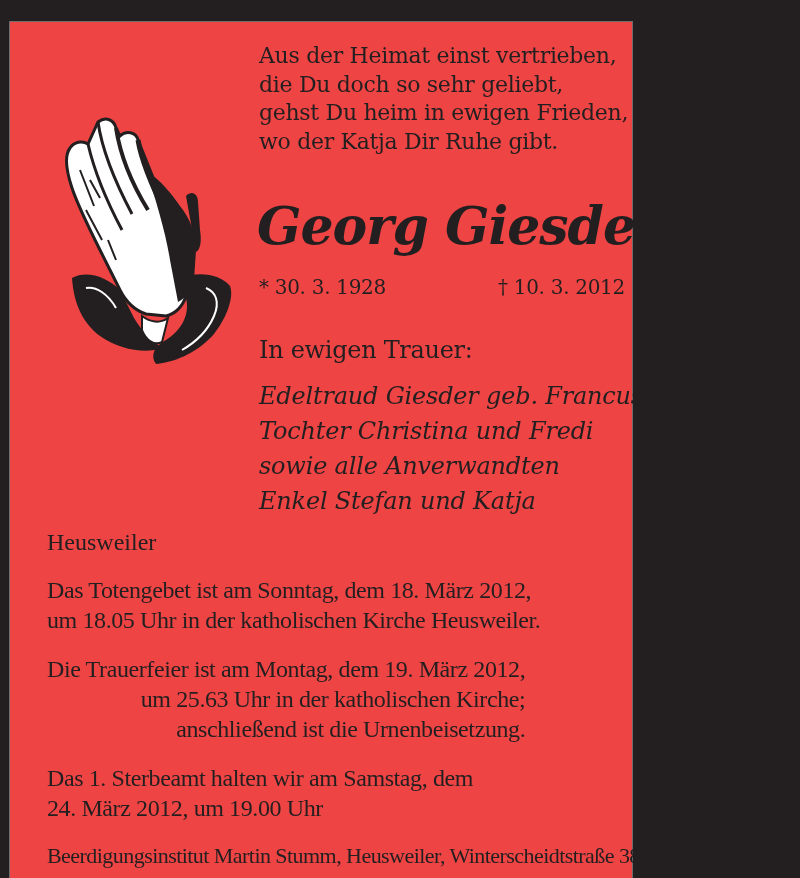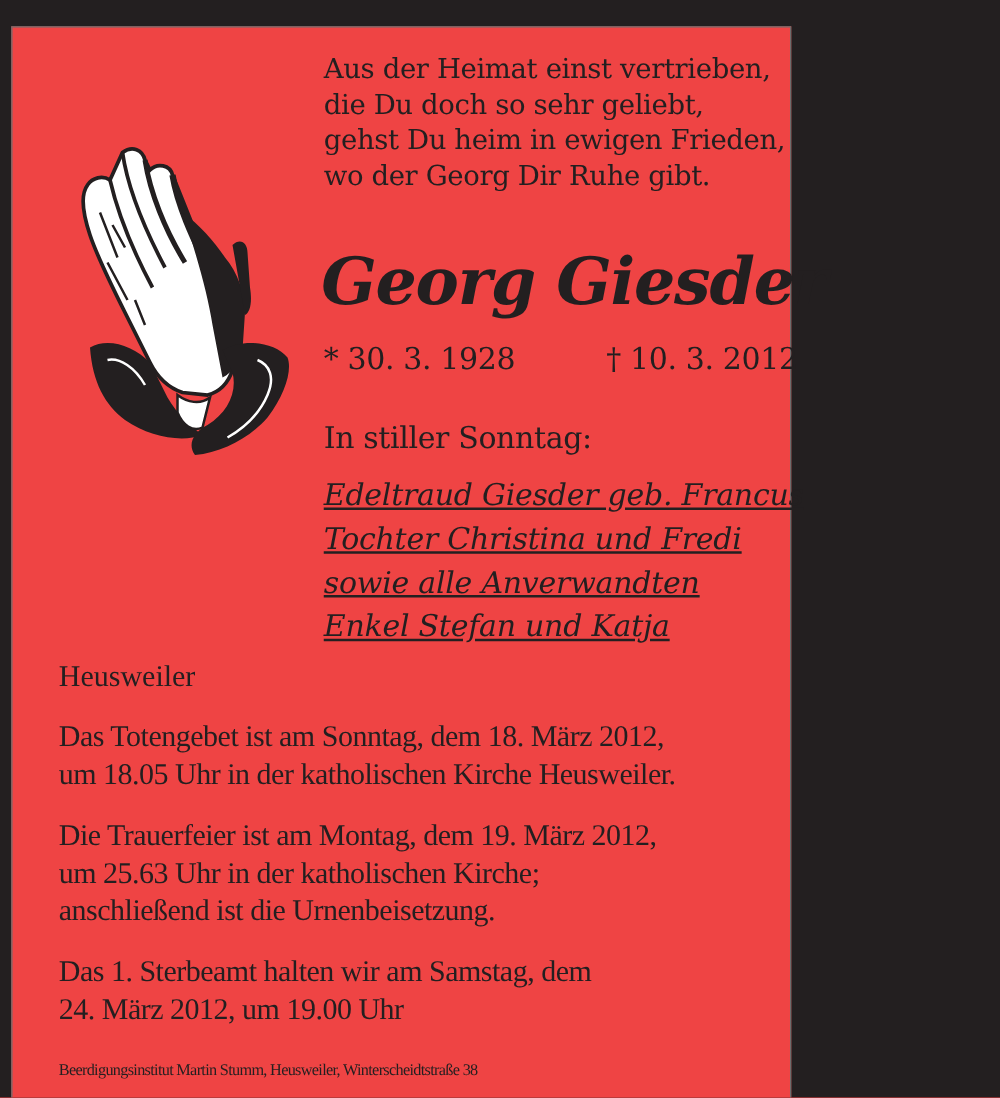--- a/index.html
+++ b/index.html
@@ -7,34 +7,34 @@
   .card {
     position: absolute; left: 9px; top: 9px; width: 624px; height: 859px;
     background: #ef4444; border: 1px solid #6d6d6d; box-sizing: border-box; margin-top: 12px;
   }
   .serif { font-family: "DejaVu Serif", "Liberation Serif", serif; color: #231f20; }
   .cond { font-family: "Liberation Serif", "DejaVu Serif", serif; color: #231f20; }
   .abs { position: absolute; white-space: nowrap; }
   .verse { left: 249px; top: 20px; font-size: 22px; line-height: 28.5px; letter-spacing: -0.3px; }
   .verse div { height: 28.5px; }
   .name { left: 247px; top: 168px; font-size: 52px; font-weight: bold; letter-spacing: -1px; line-height: 72px; font-style: italic; }
-  .dates { top: 250px; font-size: 24px; line-height: 30px; letter-spacing: -0.3px; }
+  .dates { top: 250px; font-size: 20px; line-height: 30px; letter-spacing: -0.3px; }
   .birth { left: 249px; }
-  .death { left: 475px; }
+  .death { left: 488px; }
   .mourn { left: 249px; top: 312px; font-size: 24px; line-height: 32px; letter-spacing: -0.3px; }
-  .family { left: 249px; top: 357px; font-size: 24px; line-height: 35px; font-style: italic; letter-spacing: -0.2px; text-decoration: underline; }
+  .family { left: 249px; top: 357px; font-size: 24px; line-height: 35px; font-style: italic; letter-spacing: -0.2px; }
   .family div { height: 35px; }
   .hands { position: absolute; left: 40px; top: 88px; width: 185px; height: 258px; }
   .place { left: 37px; top: 505px; font-size: 24px; line-height: 30px; }
   .para { left: 37px; font-size: 24px; line-height: 30px; letter-spacing: -0.4px; }
   .para div { height: 30px; }
   .p1 { top: 553px; }
-  .p2 { top: 632px; }
+  .p2 { top: 632px; text-align: right; }
   .p3 { top: 741px; }
-  .footer { left: 37px; top: 822px; font-size: 13px; line-height: 24px; letter-spacing: -0.55px; }
+  .footer { left: 37px; top: 822px; font-size: 22px; line-height: 24px; letter-spacing: -0.55px; }
 </style>
 </head>
 <body>
 
 <div class="card">
 
   <svg class="hands" viewBox="0 0 185 258">
 
     <path d="M48 12 C56 6 64 10 66 18 L70 26 C76 20 86 22 88 30 L104 70 C112 86 122 104 128 118 L132 128 C138 134 142 150 140 168 L136 186 C132 198 124 204 116 206 L96 204 C84 200 76 192 70 180 L50 140 C40 120 28 96 22 78 C16 60 14 46 20 38 C24 32 32 30 38 34 Z" fill="#fff" stroke="#231f20" stroke-width="3"></path>
 
@@ -54,29 +54,29 @@
     <path d="M128 170 C146 160 170 164 180 176 C184 186 178 206 164 224 C150 240 128 252 106 254 C100 246 104 236 116 230 C132 220 140 204 136 188 Z" fill="#231f20"></path>
     <path d="M156 178 C166 182 170 192 164 206 C158 220 146 232 132 240" stroke="#fff" stroke-width="2" fill="none"></path>
 
     <path d="M92 206 C100 212 110 214 118 208 L112 232 C104 236 96 230 92 220 Z" fill="#fff" stroke="#231f20" stroke-width="2"></path>
   </svg>
 
   <div class="abs serif verse">
     <div>Aus der Heimat einst vertrieben,</div>
     <div>die Du doch so sehr geliebt,</div>
     <div>gehst Du heim in ewigen Frieden,</div>
-    <div>wo der Georg Dir Ruhe gibt.</div>
+    <div>wo der Katja Dir Ruhe gibt.</div>
   </div>
 
   <div class="abs serif name">Georg Giesder</div>
 
   <div class="abs serif dates birth">* 30. 3. 1928</div>
   <div class="abs serif dates death">† 10. 3. 2012</div>
 
-  <div class="abs serif mourn">In stiller Sonntag:</div>
+  <div class="abs serif mourn">In ewigen Trauer:</div>
 
   <div class="abs serif family">
     <div>Edeltraud Giesder geb. Francus</div>
     <div>Tochter Christina und Fredi</div>
     <div>sowie alle Anverwandten</div>
     <div>Enkel Stefan und Katja</div>
   </div>
 
   <div class="abs cond place">Heusweiler</div>
 

